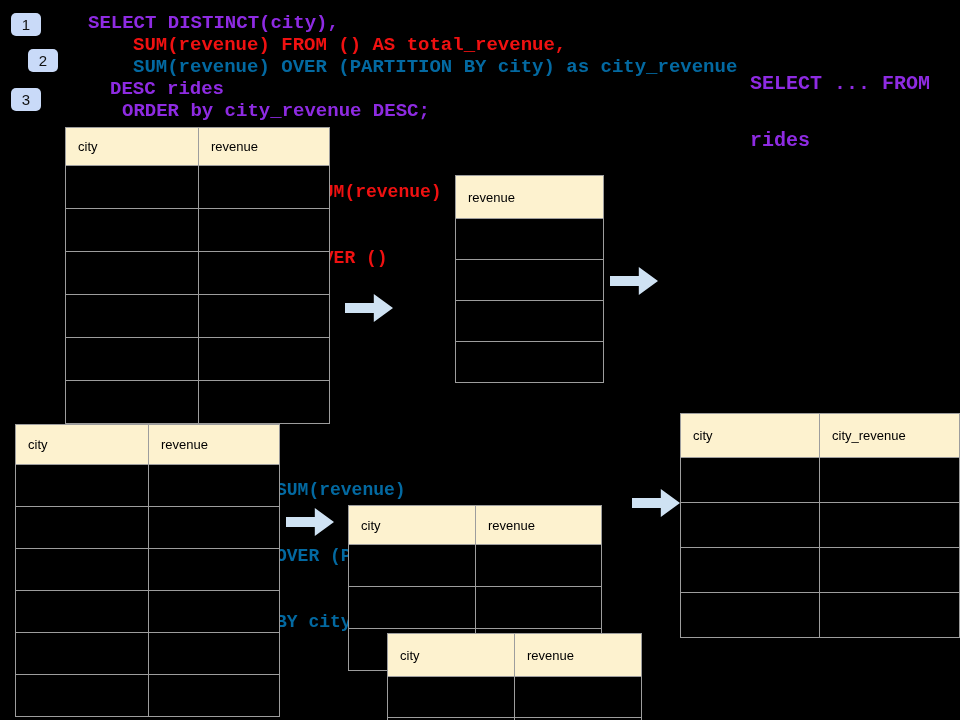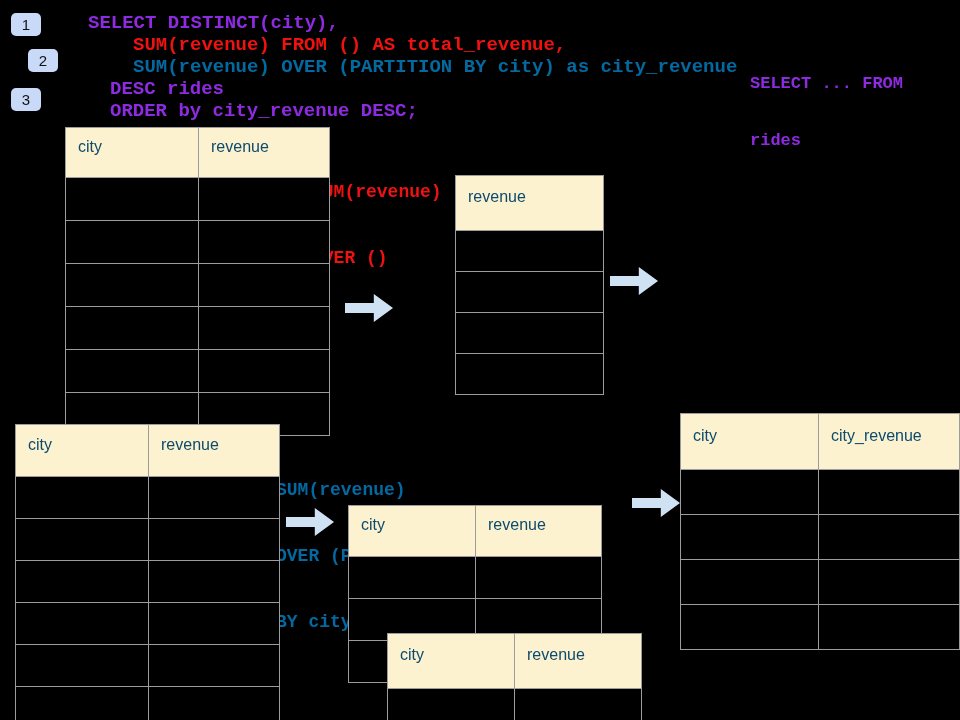--- a/index.html
+++ b/index.html
@@ -26,44 +26,44 @@
     font-weight:bold; white-space:pre; line-height:22px;
   }
   .main-code { font-size:19px; }
   .purple { color:#8e2be2; }
   .red    { color:#f01111; }
   .green  { color:#0369a1; }
   .cl1 { left:88px;  top:12px; }
   .cl2 { left:133px; top:34px; }
   .cl3 { left:133px; top:56px; }
   .cl4 { left:110px; top:78px; }
-  .cl5 { left:110px; top:100px; }
-
-  .side-snippet { left:750px; top:36px; font-size:17px; line-height:19px; }
+  .cl5 { left:122px; top:100px; }
+
+  .side-snippet { left:750px; top:36px; font-size:20px; line-height:19px; }
 
   .ann { font-size:18px; line-height:22px; }
   .ann-total     { left:312px; top:137px; }
   .ann-partition { left:276px; top:435px; }
 
   
   .arrow {
     width:48px; height:28px; background:#cfe2f3;
     clip-path: polygon(0 32%, 60% 32%, 60% 0, 100% 50%, 60% 100%, 60% 68%, 0 68%);
   }
   .arrow1 { left:345px; top:294px; }
   .arrow2 { left:610px; top:267px; }
   .arrow3 { left:286px; top:508px; }
   .arrow4 { left:632px; top:489px; }
 
   
   table.dtable { border-collapse:collapse; table-layout:fixed; }
   .dtable th {
-    background:#fdf2cf; border:1px solid #9d9d9d; color:#0c4a6e;
-    font-weight:normal; font-size:16px; text-align:left;
-    padding:0 0 12px 12px; vertical-align:middle;
+    background:#fdf2cf; border:1px solid #9d9d9d; color:#000000;
+    font-weight:normal; font-size:13px; text-align:left;
+    padding:0 0 0 12px; vertical-align:middle;
     font-family:"Liberation Sans", sans-serif;
   }
   .dtable td { border:1px solid #9d9d9d; background:#000; padding:0; }
 
   .t-source-top { left:65px; top:127px; }
   .t-source-top th:nth-child(1){ width:120px; } .t-source-top th:nth-child(2){ width:118px; }
   .t-source-top th { height:37px; } .t-source-top td { height:42px; }
 
   .t-total-result { left:455px; top:175px; }
   .t-total-result th:nth-child(1){ width:135px; }

